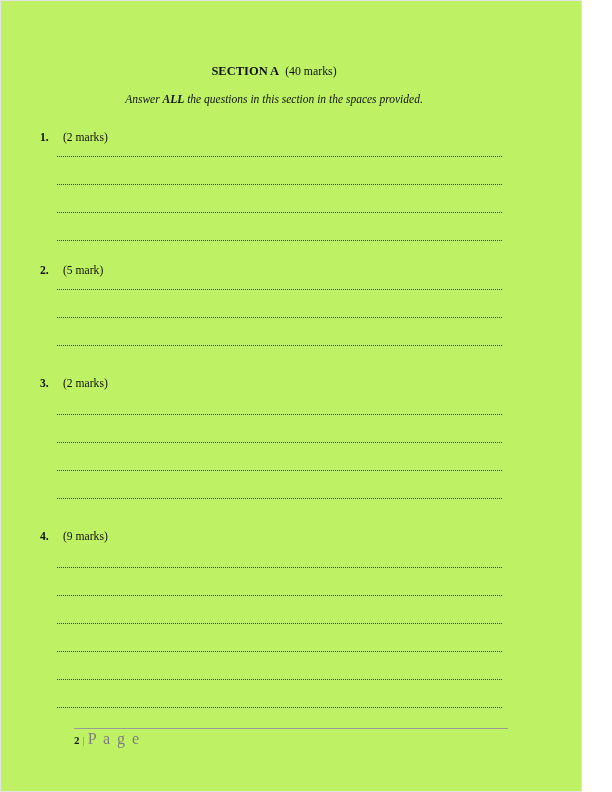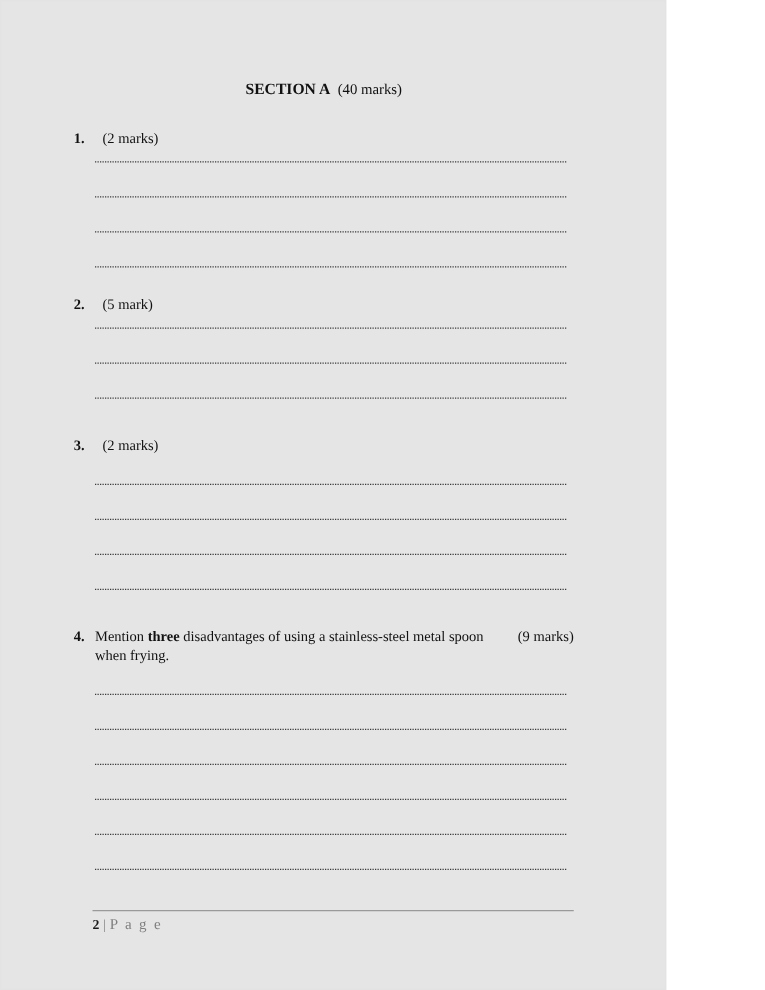--- a/index.html
+++ b/index.html
@@ -2,25 +2,25 @@
 <html><head>
 <meta charset="utf-8">
 <style>
   html, body {
     margin: 0;
     padding: 0;
     background: #ffffff;
   }
   .page {
     position: relative;
-    width: 533px;
+    width: 582px;
     height: 792px;
     box-sizing: border-box;
-    padding: 62px 73px 0 58px;
-    background: #e5e5e5;
+    padding: 62px 73px 0 39px;
+    background: #bef264;
     border: 1px solid #e3e3e3;
     font-family: "Liberation Serif", "DejaVu Serif", serif;
     color: #111111;
     overflow: hidden;
   }
   .bold { font-weight: bold; }
 
   .title {
     text-align: center;
     font-size: 12.5px;
@@ -94,30 +94,31 @@
     font-weight: bold;
     color: #1a1a1a;
   }
   .footer .sep {
     color: #7f7f7f;
     margin: 0 3px;
   }
   .footer .page-label {
     color: #7f7f7f;
     letter-spacing: 1.5px;
-    font-size: 12px;
+    font-size: 16px;
   }
 </style>
 </head>
 <body>
 
 <div class="page">
 
   <div class="title"><span class="bold">SECTION A</span><span class="section-marks">(40 marks)</span></div>
 
+  <div class="instruction"><span>Answer </span><span class="bold">ALL</span><span> the questions in this section in the spaces provided.</span></div>
 
   <div class="question-block qb-1 gap-sm">
     <div class="q-row">
         <span class="q-num">1.</span>
         <span class="q-marks">(2 marks)</span>
       </div>
     <div class="answer-lines">
         <div class="dotted-line"></div>
         <div class="dotted-line"></div>
         <div class="dotted-line"></div>
@@ -146,21 +147,20 @@
         <div class="dotted-line"></div>
         <div class="dotted-line"></div>
         <div class="dotted-line"></div>
         <div class="dotted-line"></div>
       </div>
   </div>
 
   <div class="question-block qb-4 gap-lg">
     <div class="q-row">
         <span class="q-num">4.</span>
-        <span class="q-text"><span>Mention </span><span class="bold">three</span><span> disadvantages of using a stainless-steel metal spoon when frying.</span></span>
         <span class="q-marks">(9 marks)</span>
       </div>
     <div class="answer-lines">
         <div class="dotted-line"></div>
         <div class="dotted-line"></div>
         <div class="dotted-line"></div>
         <div class="dotted-line"></div>
         <div class="dotted-line"></div>
         <div class="dotted-line"></div>
       </div>

